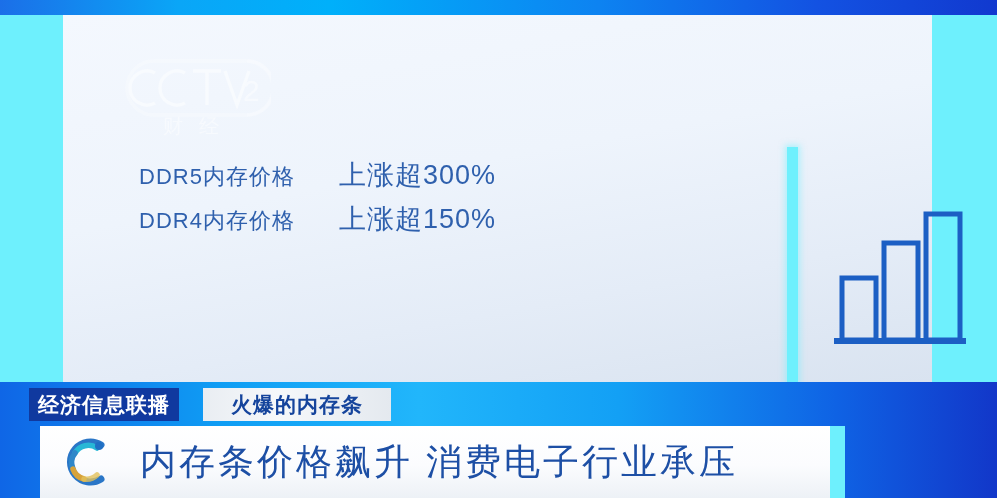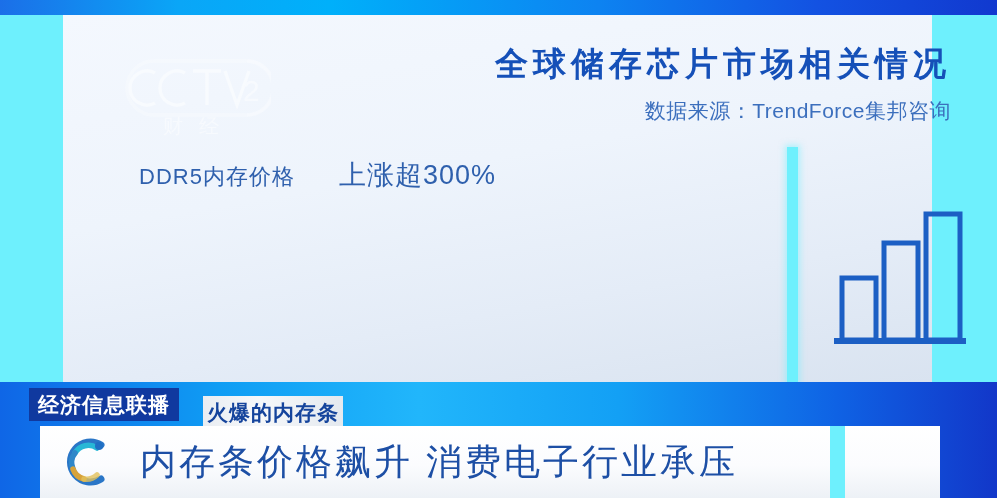--- a/index.html
+++ b/index.html
@@ -73,26 +73,26 @@
     background:linear-gradient(90deg,#0f66e6 0%,#0f9df4 22%,#21b6fb 42%,#13a0f5 62%,#0f62e4 84%,#1237c9 100%);
   }
   #program-tag {
     position:absolute; left:29px; top:6px; height:33px;
     background:#10399f; display:flex; align-items:center; padding:0 9px;text-align:center;
   }
   #program-tag-label { font-size:21px; font-weight:bold; color:#fff; letter-spacing:1px; white-space:nowrap; }
   #topic-tag {
     position:absolute; left:203px; top:6px; height:33px;
     background:linear-gradient(90deg,#e9edf2 0%,#f6f8fa 40%,#e4e9ef 100%);
-    display:flex; align-items:center; padding:0 4px;margin-top:8px;
+    display:flex; align-items:center; padding:0 28px;
   }
   #topic-tag-label { font-size:21px; font-weight:bold; color:#15449c; letter-spacing:1px; white-space:nowrap; }
 
   #headline-bar {
-    position:absolute; left:40px; top:44px; width:900px; height:72px;
+    position:absolute; left:40px; top:44px; width:790px; height:72px;
     background:linear-gradient(180deg,#ffffff 0%,#fbfcfe 55%,#edf1f6 100%);
     display:flex; align-items:center;
   }
   #channel-swirl-logo { width:62px; height:62px; margin-left:14px; flex:none; }
   #headline-text {
     font-size:36px; color:#1d4fa5; letter-spacing:3px;
     margin-left:24px; white-space:nowrap;
   }
   #headline-bar-edge {
     position:absolute; left:830px; top:44px; width:15px; height:72px; background:#6ef0fd;
@@ -118,31 +118,29 @@
           <path d="M86 26 V60"></path>
           <path d="M104 26 L116 60 L128 26"></path>
           <rect x="6" y="16" width="146" height="54" rx="27" opacity="0.55"></rect>
           <path d="M126 16 A27 27 0 0 1 126 70" opacity="0.55"></path>
         </g>
         <text x="122" y="56" font-family="Liberation Sans, sans-serif" font-size="30" fill="#ffffff" opacity="0.9">2</text>
         <text x="42" y="88" font-family="Liberation Sans, sans-serif" font-size="20" fill="#ffffff" opacity="0.85" letter-spacing="16">财经</text>
       </svg>
     </div>
 
-    <div id="chart-title-block">
-      <div id="chart-title">全球储存芯片市场相关情况</div>
-      <div id="chart-source">数据来源：TrendForce集邦咨询</div>
-    </div>
 
     <div id="stats-block">
       <div class="stat-line">
         <span class="stat-label">DDR5内存价格</span>
         <span class="stat-value">上涨超300%</span>
       </div>
       <div class="stat-line">
+        <span class="stat-label">DDR4内存价格</span>
+        <span class="stat-value">上涨超150%</span>
       </div>
     </div>
 
     <div id="accent-rule"></div>
 
     <div id="bar-chart-icon">
       <svg viewBox="0 0 140 150" width="140" height="150" aria-hidden="true">
         <g fill="none" stroke="#1c5fc4" stroke-width="5" stroke-linejoin="miter">
           <rect x="14" y="78" width="34" height="62"></rect>
           <rect x="56" y="43" width="34" height="97"></rect>

